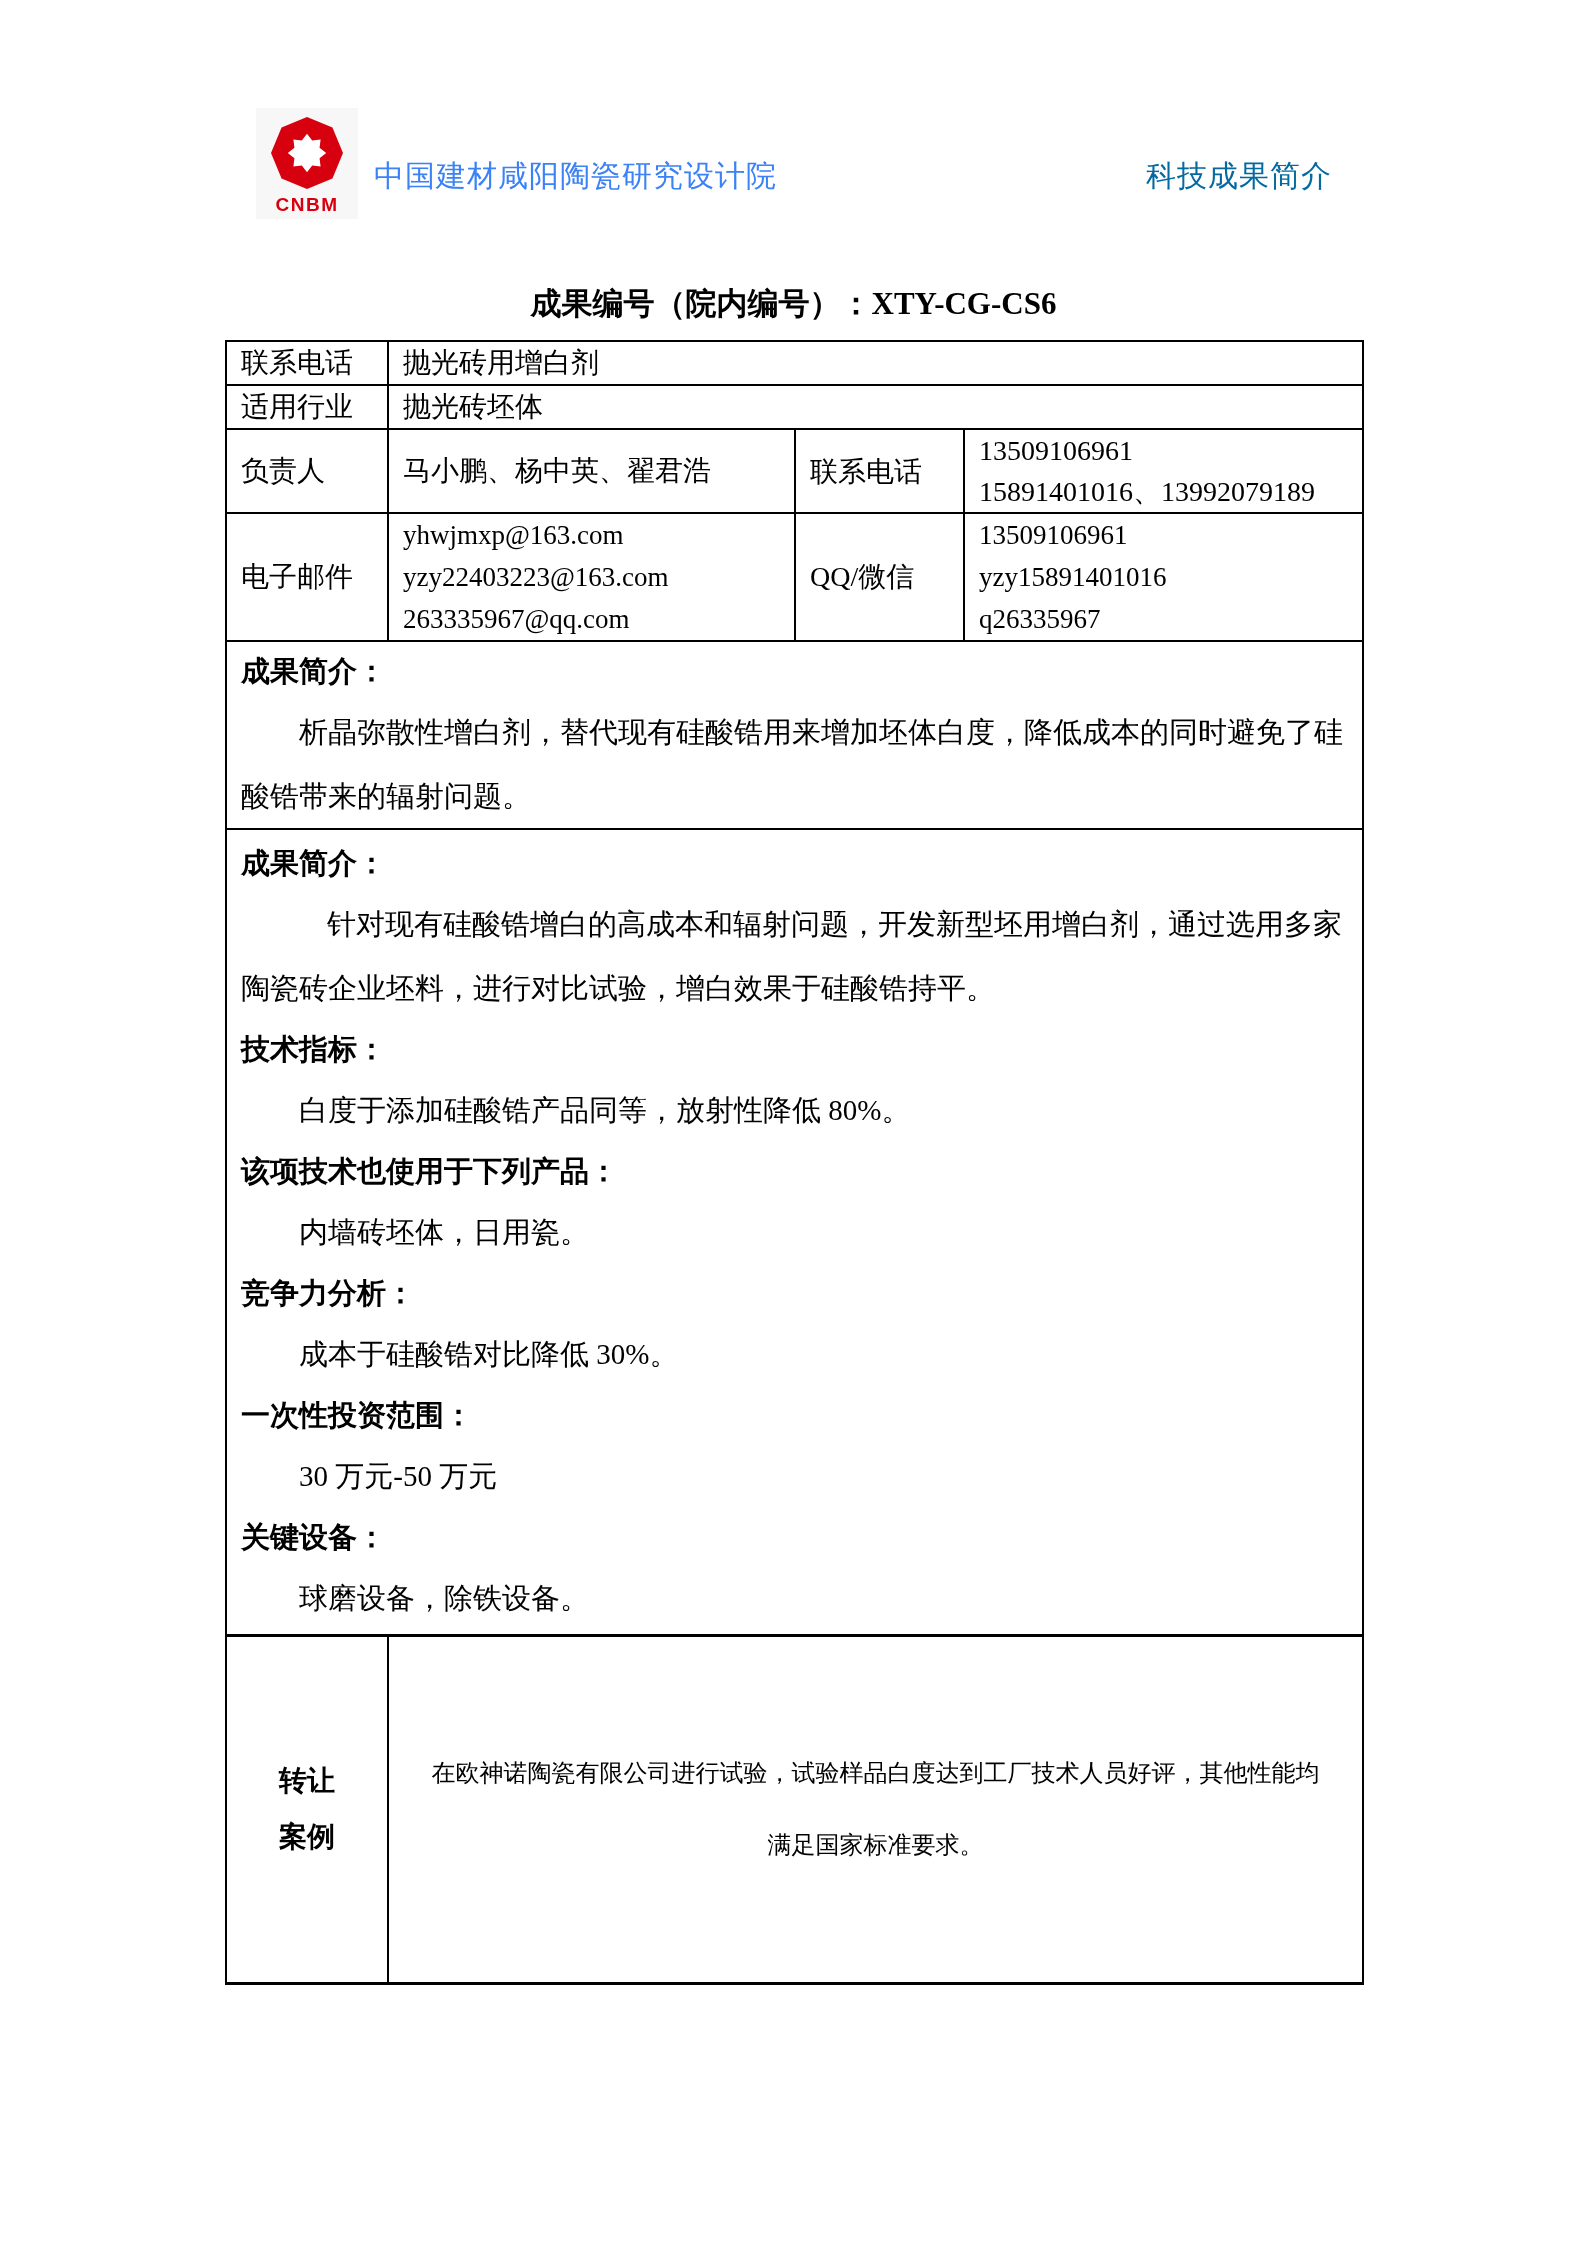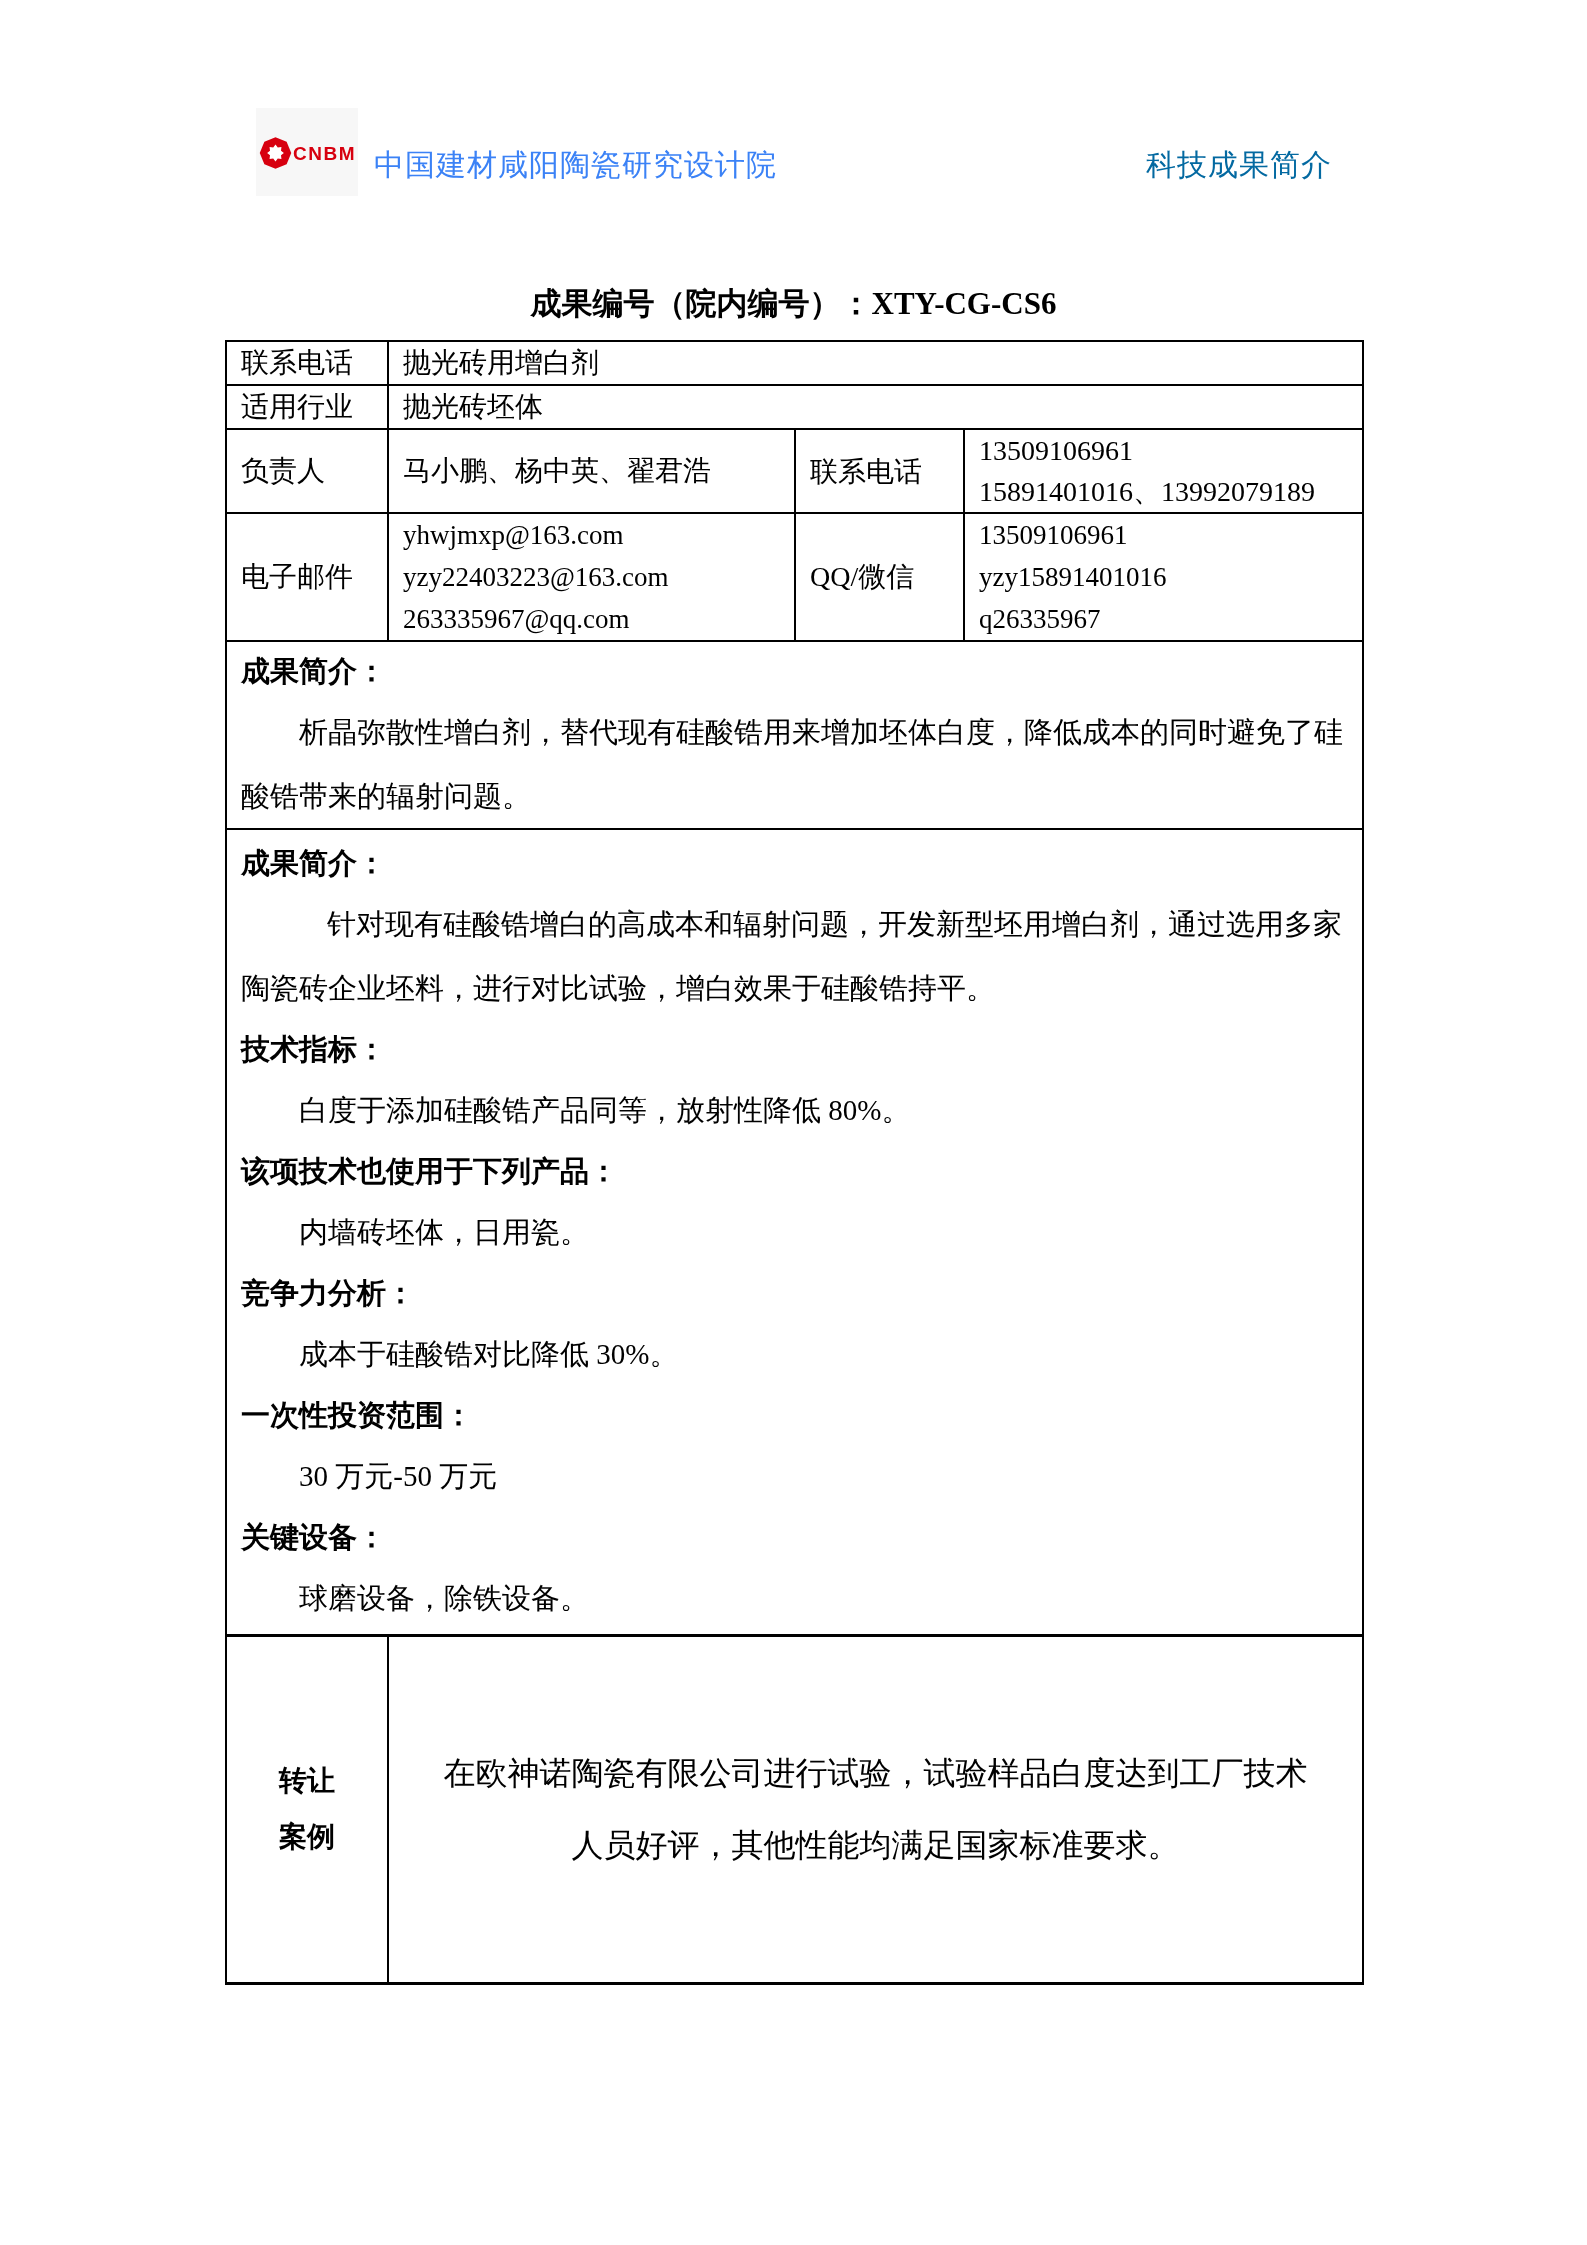--- a/index.html
+++ b/index.html
@@ -12,21 +12,21 @@
   }
 
   
   .header {
     position: absolute; top: 108px; left: 256px; right: 255px;
     display: flex; align-items: center;
   }
   .logo-box {
     width: 102px; padding: 5px 2px 3px 2px;
     background: #f7f7f7;
-    display: flex; flex-direction: row; align-items: center;
+    display: flex; flex-direction: column; align-items: center;
   }
   .logo-box svg { display: block; }
   .cnbm-wordmark {
     font-family: "Liberation Sans", "DejaVu Sans", sans-serif;
     font-weight: bold; font-size: 19px; letter-spacing: 1.5px;
     color: #d7000f; margin-top: 1px;
   }
   .institute {
     margin-left: 16px;
     font-family: "Liberation Sans", "DejaVu Sans", sans-serif;
@@ -77,21 +77,21 @@
   }
   .section-body {
     font-size: 29px; line-height: 64px; margin: 0;
   }
   .indent-2 { text-indent: 58px; }
   .indent-3 { text-indent: 86px; }
 
   td.transfer-label-cell { text-align: center; }
   .transfer-label-line { line-height: 56px; font-size: 28px; font-weight: bold; }
   .transfer-text {
-    text-align: center; font-size: 32px; line-height: 72px;
+    text-align: center; font-size: 24px; line-height: 72px;
     padding: 0 26px;
   }
 </style>
 </head>
 <body>
 
 <div class="header">
   <div class="logo-box">
     <svg width="80" height="80" viewBox="0 0 100 100">
       <polygon fill="#d7000f" points="50,5 81.8,18.2 95,50 81.8,81.8 50,95 18.2,81.8 5,50 18.2,18.2"></polygon>

